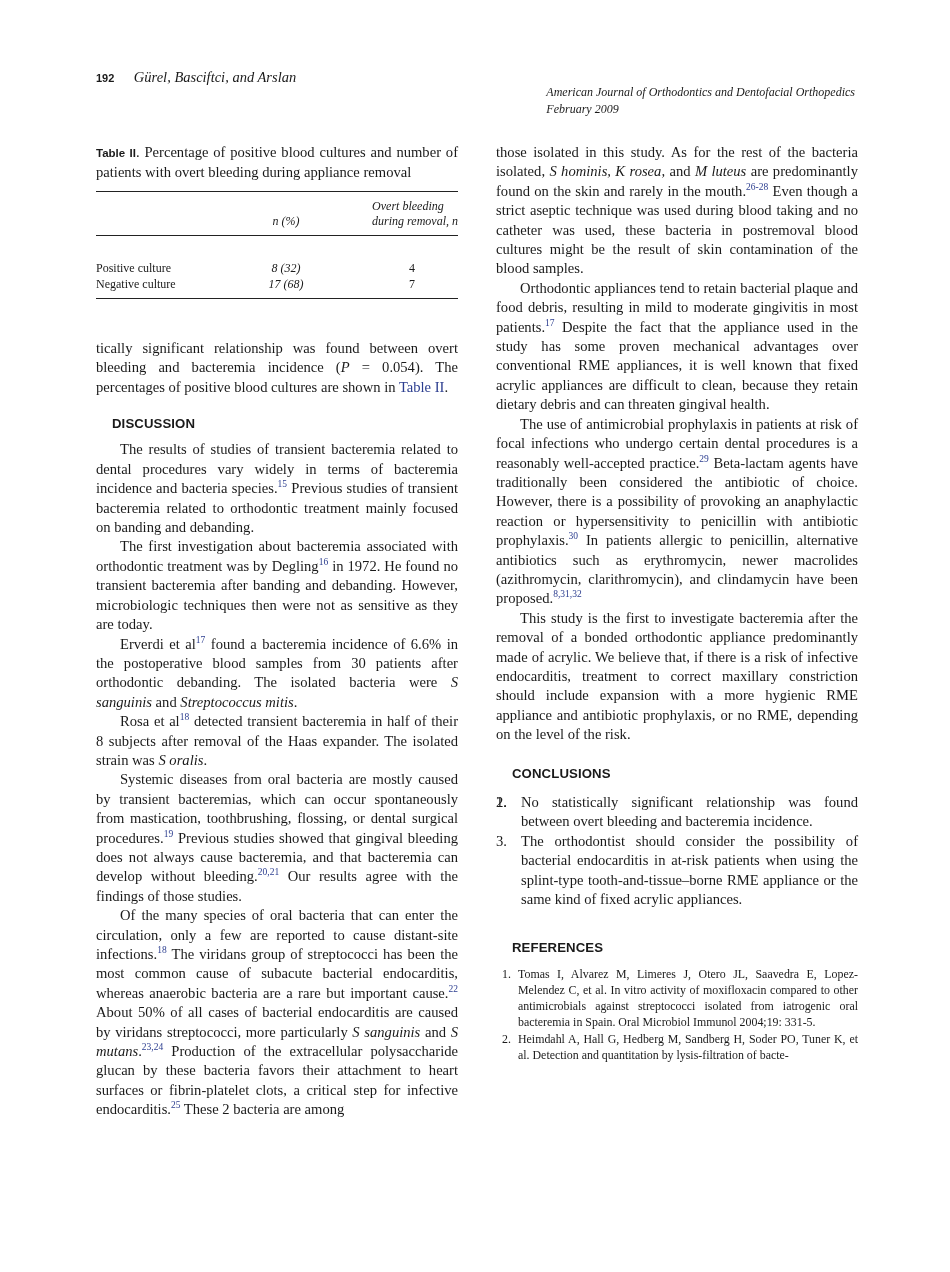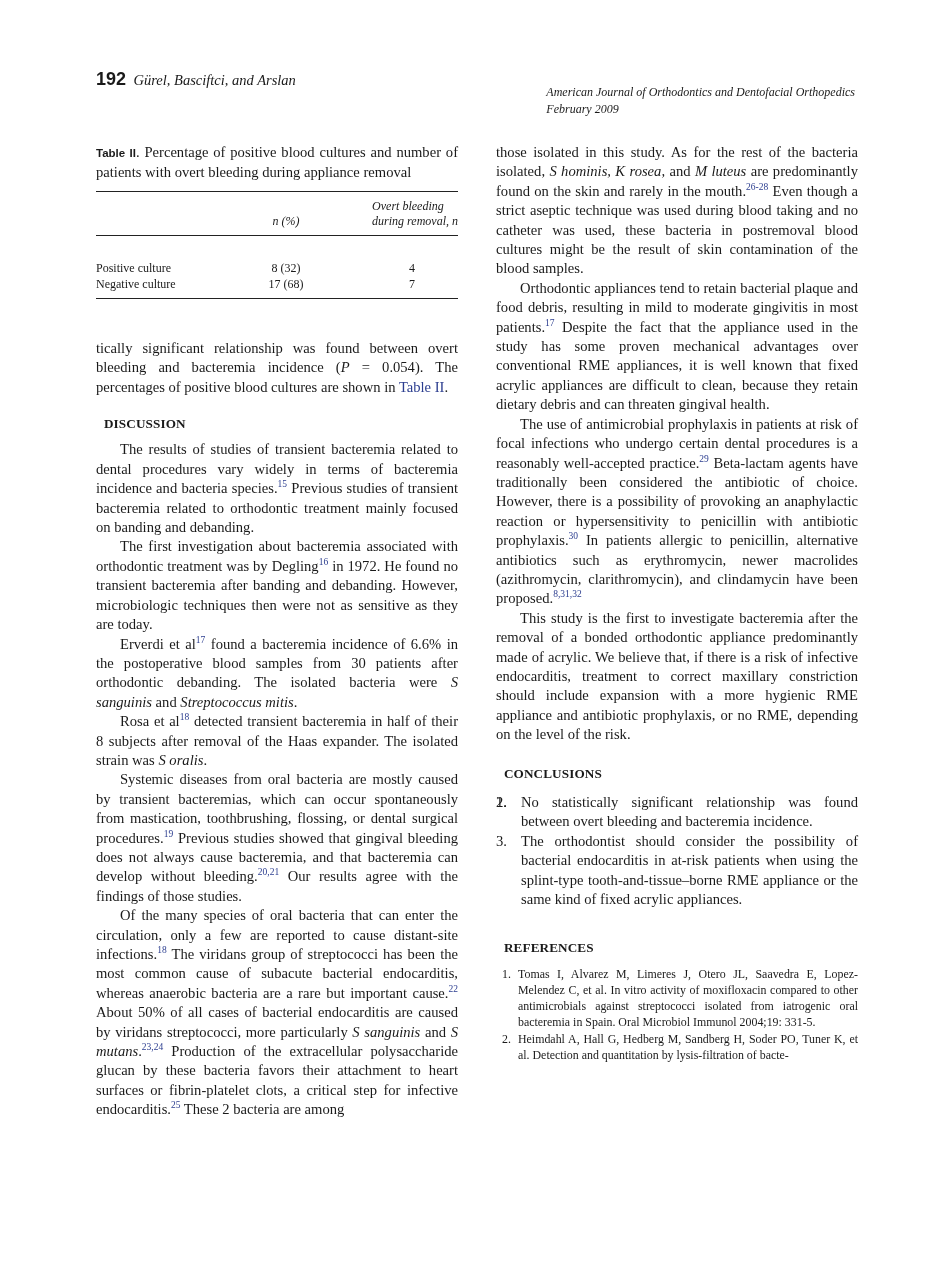--- a/index.html
+++ b/index.html
@@ -1,43 +1,43 @@
 <!DOCTYPE html>
 <html><head>
 <meta charset="utf-8">
 <style>
   html, body { margin:0; padding:0; background:#fff; }
   body { width:950px; height:1272px; position:relative; overflow:hidden; color:#1a1a1a;
          font-family:"Liberation Serif", "DejaVu Serif", serif; }
   .hdr-left { position:absolute; left:96px; top:69px; font-size:14px; }
-  .hdr-left .pg { font-family:"Liberation Sans", sans-serif; font-weight:bold; font-size:18px; margin-right:4px; }
+  .hdr-left .pg { font-family:"Liberation Sans", sans-serif; font-weight:bold; font-size:11px; margin-right:16px; }
   .hdr-left .au { font-style:italic; font-size:14.5px; }
   .hdr-right { position:absolute; right:95px; top:84px; font-style:italic; font-size:12px; line-height:17px; }
   .col { position:absolute; top:143px; width:362px; font-size:14.6px; line-height:19.4px; text-align:justify; }
   .col.left { left:96px; }
   .col.right { left:496px; width:362px; }
   p { margin:0; }
   .ind { text-indent:24px; }
   sup { font-size:9.5px; line-height:0; color:#2b3d8f; vertical-align:6px; }
   .link { color:#2b3d8f; }
   i { font-style:italic; }
   .tcap { font-size:14.6px; line-height:19.4px; }
   .tcap .lbl { font-family:"Liberation Sans", sans-serif; font-weight:bold; font-size:11.5px; }
   table.t2 { width:100%; border-collapse:collapse; margin-top:8px; font-size:12px; }
   table.t2 thead tr.top td { border-top:1.3px solid #222; height:0; padding:0; }
   table.t2 th { font-weight:normal; font-style:italic; font-size:12px; line-height:15px; padding:7px 0 6px 0; border-bottom:1.5px solid #222; vertical-align:bottom; }
   table.t2 td { line-height:16px; padding:0; }
   table.t2 tbody tr:first-child td { padding-top:24px; }
   table.t2 tbody tr:last-child td { padding-bottom:6px; border-bottom:1.3px solid #222; }
   .c1 { text-align:left; width:140px; }
-  .c2 { text-align:center; width:100px; padding-right:20px !important; }
+  .c2 { text-align:center; width:100px; padding-right:20px !important;font-style:italic; }
   .c3 { text-align:right; }
   .c3 span { display:inline-block; width:92px; text-align:center; }
   th.c3 span { width:auto; text-align:left; }
-  h2 { font-family:Liberation Serif, serif; font-weight:bold; font-size:13.2px; margin:8px; letter-spacing:0.1px; }
+  h2 { font-family:Liberation Sans, sans-serif; font-weight:bold; font-size:13.2px; margin:16px; letter-spacing:0.1px; }
   ol.concl { list-style:none; margin:0; padding:0; }
   ol.concl li { position:relative; padding-left:25px; }
   ol.concl li .num { position:absolute; left:0; top:0; }
   ol.refs { list-style:none; margin:0; padding:0; font-size:11.9px; line-height:16.2px; }
   ol.refs li { position:relative; padding-left:22px; }
   ol.refs li .num { position:absolute; left:6px; }
 </style>
 </head>
 <body>
 

